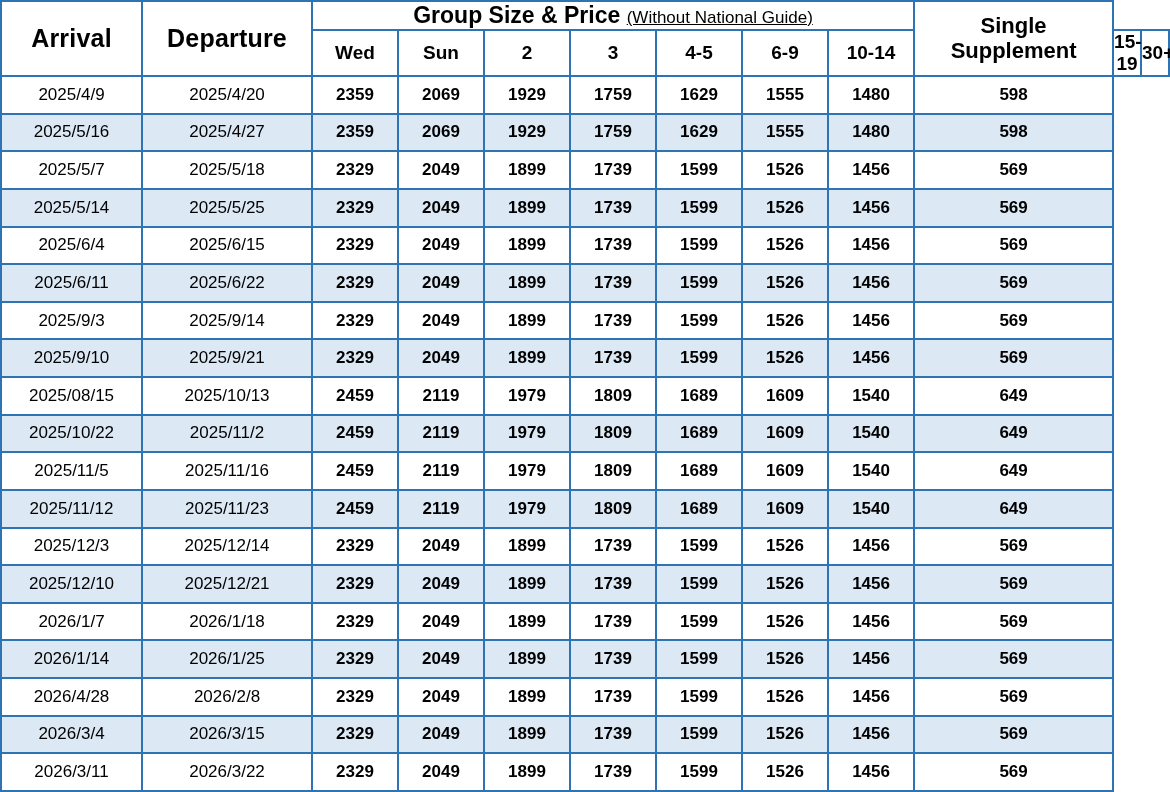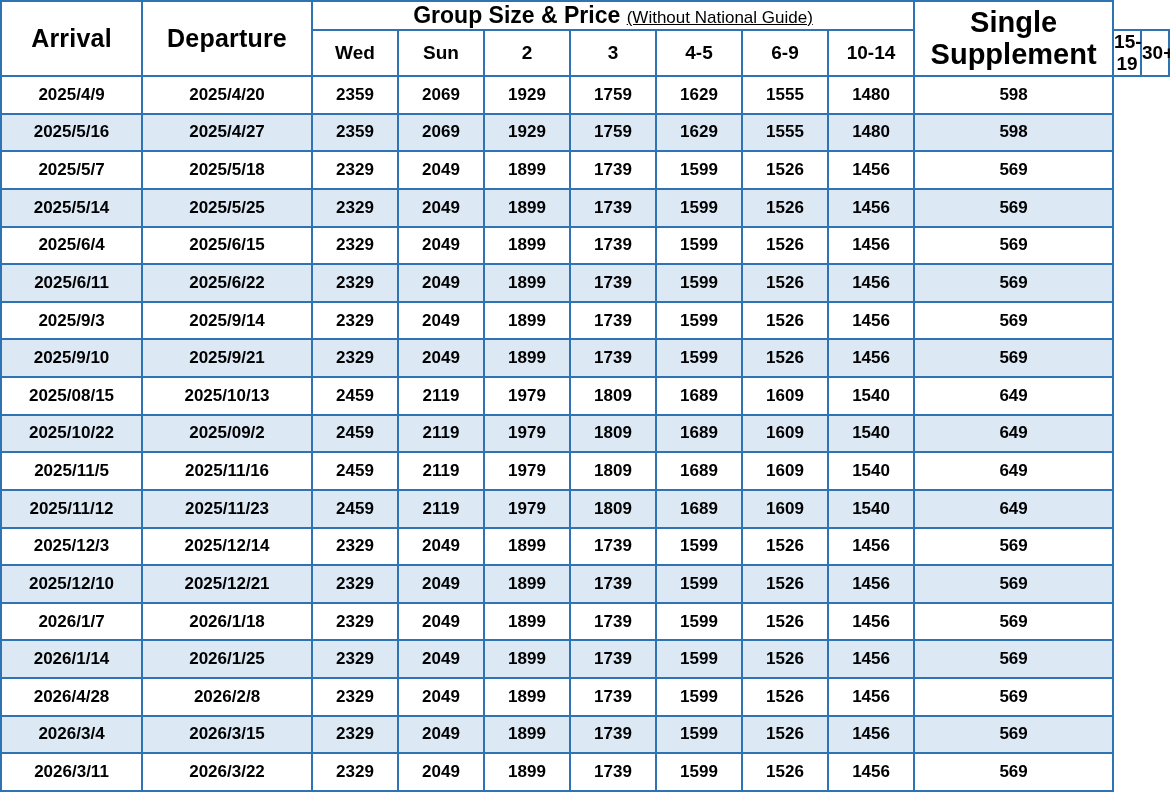--- a/index.html
+++ b/index.html
@@ -41,38 +41,38 @@
     font-size: 23px;
     font-weight: bold;
     text-align: center;
   }
   th.h-group .sub {
     font-size: 17px;
     font-weight: normal;
     text-decoration: underline;
   }
   th.h-single {
-    font-size: 29px;
+    font-size: 22px;
     font-weight: bold;
     line-height: 1.1;
   }
   
   th.sub-head {
     font-size: 19px;
     font-weight: bold;
     height: 44px;
   }
   th.sub-num {
     font-size: 19px;
     font-weight: bold;
   }
   
   td.date-cell {
     font-size: 17px;
-    font-weight: bold;
+    font-weight: normal;
   }
   td.price-cell, td.supp-cell {
     font-size: 17px;
     font-weight: bold;
   }
   tr.alt td {
     background: #dce9f5;
   }
   tr.data-row td {
     height: 35px;
@@ -225,21 +225,21 @@
           <td class="price-cell">2119</td>
           <td class="price-cell">1979</td>
           <td class="price-cell">1809</td>
           <td class="price-cell">1689</td>
           <td class="price-cell">1609</td>
           <td class="price-cell">1540</td>
           <td class="supp-cell">649</td>
         </tr>
         <tr class="data-row alt">
           <td class="date-cell">2025/10/22</td>
-          <td class="date-cell">2025/09/2</td>
+          <td class="date-cell">2025/11/2</td>
           <td class="price-cell">2459</td>
           <td class="price-cell">2119</td>
           <td class="price-cell">1979</td>
           <td class="price-cell">1809</td>
           <td class="price-cell">1689</td>
           <td class="price-cell">1609</td>
           <td class="price-cell">1540</td>
           <td class="supp-cell">649</td>
         </tr>
         <tr class="data-row">

